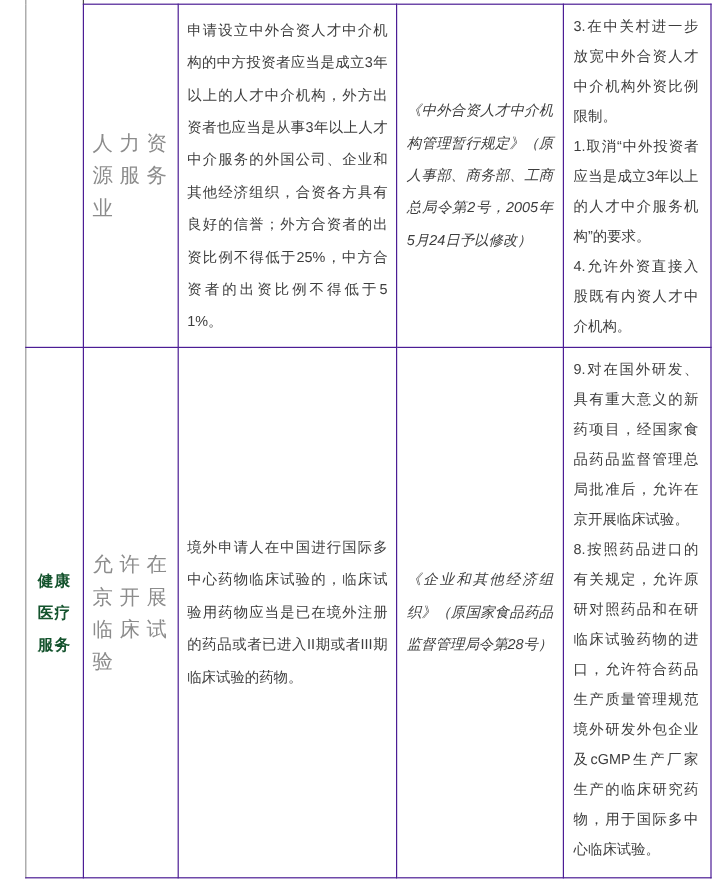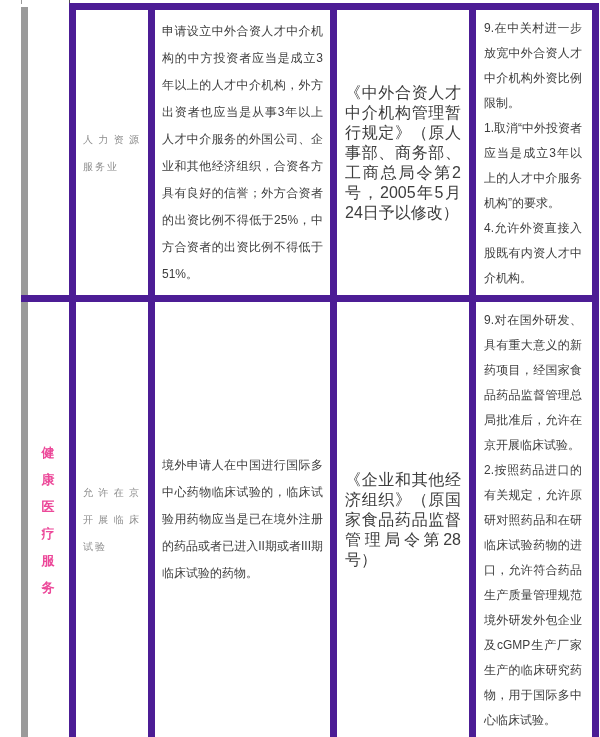--- a/index.html
+++ b/index.html
@@ -27,62 +27,63 @@
 
   table.policy-table {
     position: absolute;
     left: 21px;
     top: 3px;
     width: 571px;
     border-collapse: collapse;
     table-layout: fixed;
   }
   td {
-    border: 7px solid #4c1d95;
+    border: 1px solid #4c1d95;
     vertical-align: middle;
     color: #3d3d3d;
     word-break: break-all;
   }
   td.col-cat  { border-left-color: #9a9a9a; }
   td.no-top   { border-top: none; }
 
   td.col-cat {
     padding: 0 9px;
     text-align: center;
   }
   .cat-text {
     font-weight: bold;
-    color: #ec4899;
+    color: #14532d;
     font-size: 13px;
     line-height: 27px;
     letter-spacing: 1px;
     text-align: center;
   }
   td.col-sub { padding: 0 7px; }
   .sub-text {
     color: #8c8c8c;
-    font-size: 10px;
+    font-size: 17px;
     line-height: 27px;
     letter-spacing: 2px;
     text-align: justify;
     text-align-last: left;
   }
   td.col-desc { padding: 0 7px; }
   .desc-text {
     font-size: 12px;
     line-height: 27px;
     text-align: justify;
     text-align-last: left;
   }
   td.col-reg { padding: 0 8px; }
   .reg-text {
-    font-size: 16px;
-    line-height: 20px;
+    font-size: 12px;
+    line-height: 27px;
     text-align: justify;
     text-align-last: left;
+    font-style: italic;
   }
   td.col-meas {
     vertical-align: top;
     padding: 6px 10px 4px 8px;
   }
   .measure {
     font-size: 12px;
     line-height: 25px;
     text-align: justify;
     text-align-last: left;
@@ -111,40 +112,40 @@
       <td class="col-sub">
         <div class="sub-text">人力资源服务业</div>
       </td>
       <td class="col-desc">
         <div class="desc-text">申请设立中外合资人才中介机构的中方投资者应当是成立3年以上的人才中介机构，外方出资者也应当是从事3年以上人才中介服务的外国公司、企业和其他经济组织，合资各方具有良好的信誉；外方合资者的出资比例不得低于25%，中方合资者的出资比例不得低于51%。</div>
       </td>
       <td class="col-reg">
         <div class="reg-text">《中外合资人才中介机构管理暂行规定》（原人事部、商务部、工商总局令第2号，2005年5月24日予以修改）</div>
       </td>
       <td class="col-meas">
-        <div class="measure">9.在中关村进一步放宽中外合资人才中介机构外资比例限制。</div>
+        <div class="measure">3.在中关村进一步放宽中外合资人才中介机构外资比例限制。</div>
         <div class="measure">1.取消“中外投资者应当是成立3年以上的人才中介服务机构”的要求。</div>
         <div class="measure">4.允许外资直接入股既有内资人才中介机构。</div>
       </td>
     </tr>
 
     <tr style="height:442px">
       <td class="col-cat">
         <div class="cat-text">健康医疗服务</div>
       </td>
       <td class="col-sub">
         <div class="sub-text">允许在京开展临床试验</div>
       </td>
       <td class="col-desc">
         <div class="desc-text">境外申请人在中国进行国际多中心药物临床试验的，临床试验用药物应当是已在境外注册的药品或者已进入II期或者III期临床试验的药物。</div>
       </td>
       <td class="col-reg">
         <div class="reg-text">《企业和其他经济组织》（原国家食品药品监督管理局令第28号）</div>
       </td>
       <td class="col-meas">
         <div class="measure">9.对在国外研发、具有重大意义的新药项目，经国家食品药品监督管理总局批准后，允许在京开展临床试验。</div>
-        <div class="measure">2.按照药品进口的有关规定，允许原研对照药品和在研临床试验药物的进口，允许符合药品生产质量管理规范境外研发外包企业及cGMP生产厂家生产的临床研究药物，用于国际多中心临床试验。</div>
+        <div class="measure">8.按照药品进口的有关规定，允许原研对照药品和在研临床试验药物的进口，允许符合药品生产质量管理规范境外研发外包企业及cGMP生产厂家生产的临床研究药物，用于国际多中心临床试验。</div>
       </td>
     </tr>
   </tbody>
     </table>
 
 </div>
 
 </body></html>

